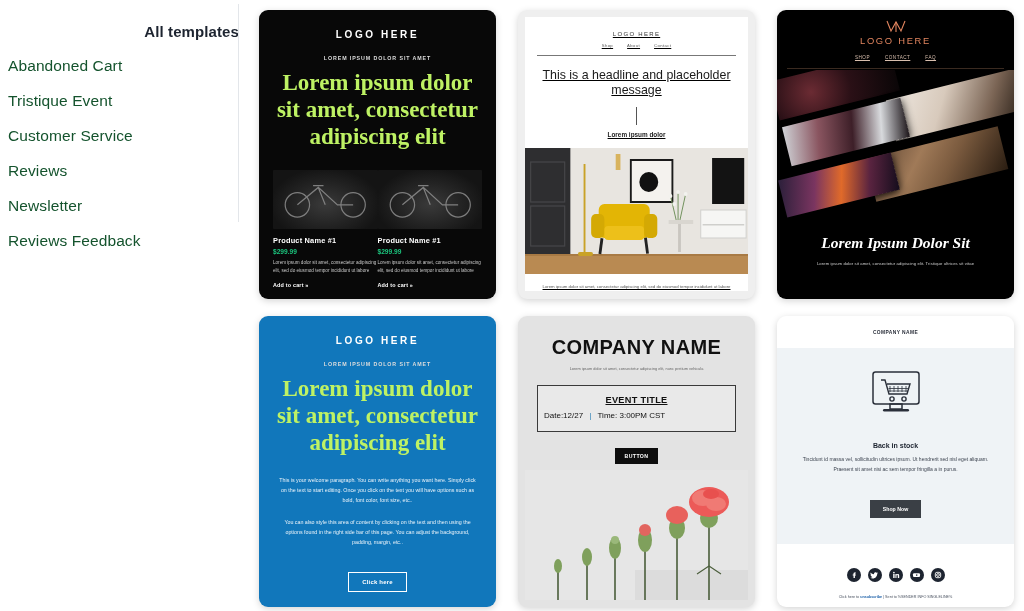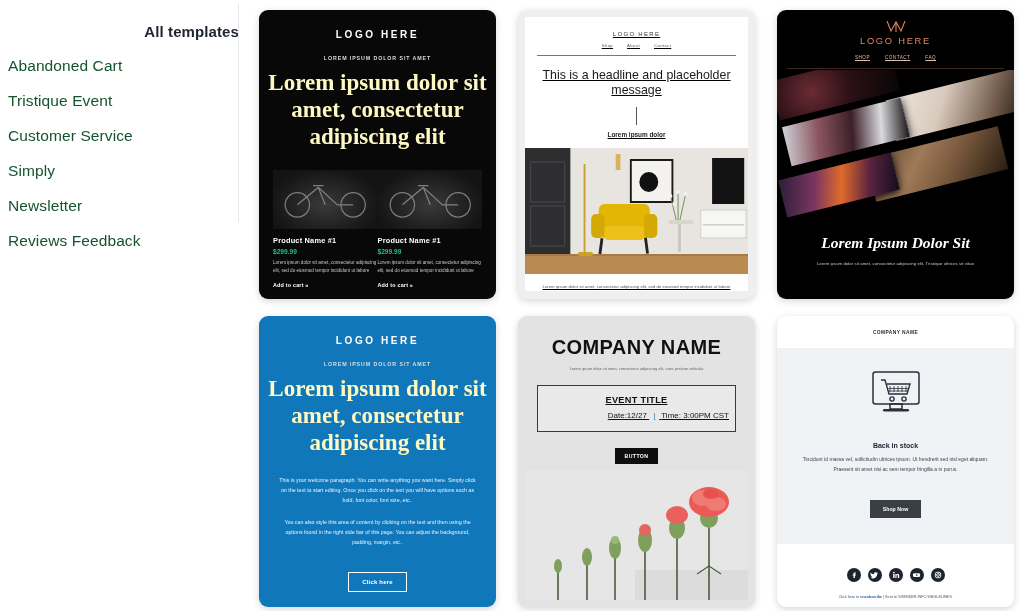--- a/index.html
+++ b/index.html
@@ -53,21 +53,21 @@
     text-align: center; font-size: 10px; font-weight: 900;
     letter-spacing: 2.6px; padding-top: 19px; color: #fff;
   }
   .promo-kicker {
     text-align: center; font-size: 5.3px; font-weight: 700;
     letter-spacing: .9px; padding-top: 15px; color: #dcdcdc;
   }
   .promo-head {
     font-family: "Liberation Serif", serif;
     text-align: center; font-size: 23px; font-weight: 700;
-    line-height: 1.17; padding: 9px 0 0; color: #fef9c3;
+    line-height: 1.17; padding: 9px 14px 0; color: #bef264;
   }
   
   .prod-row { display: flex; padding: 19px 14px 0; }
   .prod { width: 50%; }
   .prod-img {
     height: 59px; border-radius: 1px;
     background:
       radial-gradient(ellipse at 50% 58%, #3a3a3a 0%, #242424 42%, #141414 75%),
       #1a1a1a;
     position: relative; overflow: hidden;
@@ -126,21 +126,21 @@
 
   
   .evt { background: #e3e3e3; padding: 7px; }
   .evt-inner { background: #e3e3e3; height: 100%; position: relative; overflow: hidden; }
   .evt-title { text-align: center; font-size: 20px; font-weight: 700;
     letter-spacing: .4px; color: #111; padding-top: 13px; }
   .evt-sub { text-align: center; font-size: 3.9px; color: #666; padding-top: 7px; }
   .evt-box { border: 1px solid #3a3a3a; margin: 14px 12px 0; padding: 9px 6px 11px; background:#e9e9e9;}
   .evt-box-title { text-align: center; font-size: 9.2px; font-weight: 700;
     text-decoration: underline; color: #111; letter-spacing: .3px; }
-  .evt-box-meta { text-align: right; font-size: 8px; color: #111; padding-top: 6px; text-decoration: underline; }
+  .evt-box-meta { text-align: left; font-size: 8px; color: #111; padding-top: 6px; }
   .evt-box-meta .sep { color: #2b7fb5; padding: 0 4px; }
   .evt-btn-wrap { text-align: center; padding-top: 12px; }
   .evt-btn { display: inline-block; background: #0d0d0d; color: #fff;
     font-size: 5.2px; font-weight: 700; padding: 5px 10px; letter-spacing: .4px; }
   .evt-photo { position: absolute; left: 0; right: 0; bottom: 0; height: 130px; overflow: hidden; }
 
   
   .stk { background: #fff; }
   .stk-head { text-align: center; font-size: 4.9px; font-weight: 700;
     color: #2a2f3a; padding: 14px 0 13px; letter-spacing: .4px; }
@@ -164,21 +164,21 @@
 <body>
 
 <div class="app">
 
   <nav class="sidebar">
     <div class="sidebar-divider"></div>
     <div class="nav-item active">All templates</div>
     <div class="nav-item">Abandoned Cart</div>
     <div class="nav-item">Tristique Event</div>
     <div class="nav-item">Customer Service</div>
-    <div class="nav-item">Simply</div>
+    <div class="nav-item">Reviews</div>
     <div class="nav-item">Newsletter</div>
     <div class="nav-item">Reviews Feedback</div>
   </nav>
 
   <section class="grid">
 
     <article class="card promo dark">
       <div class="promo-logo">LOGO HERE</div>
       <div class="promo-kicker">LOREM IPSUM DOLOR SIT AMET</div>
       <div class="promo-head">Lorem ipsum dolor sit amet, consectetur adipiscing elit</div>

